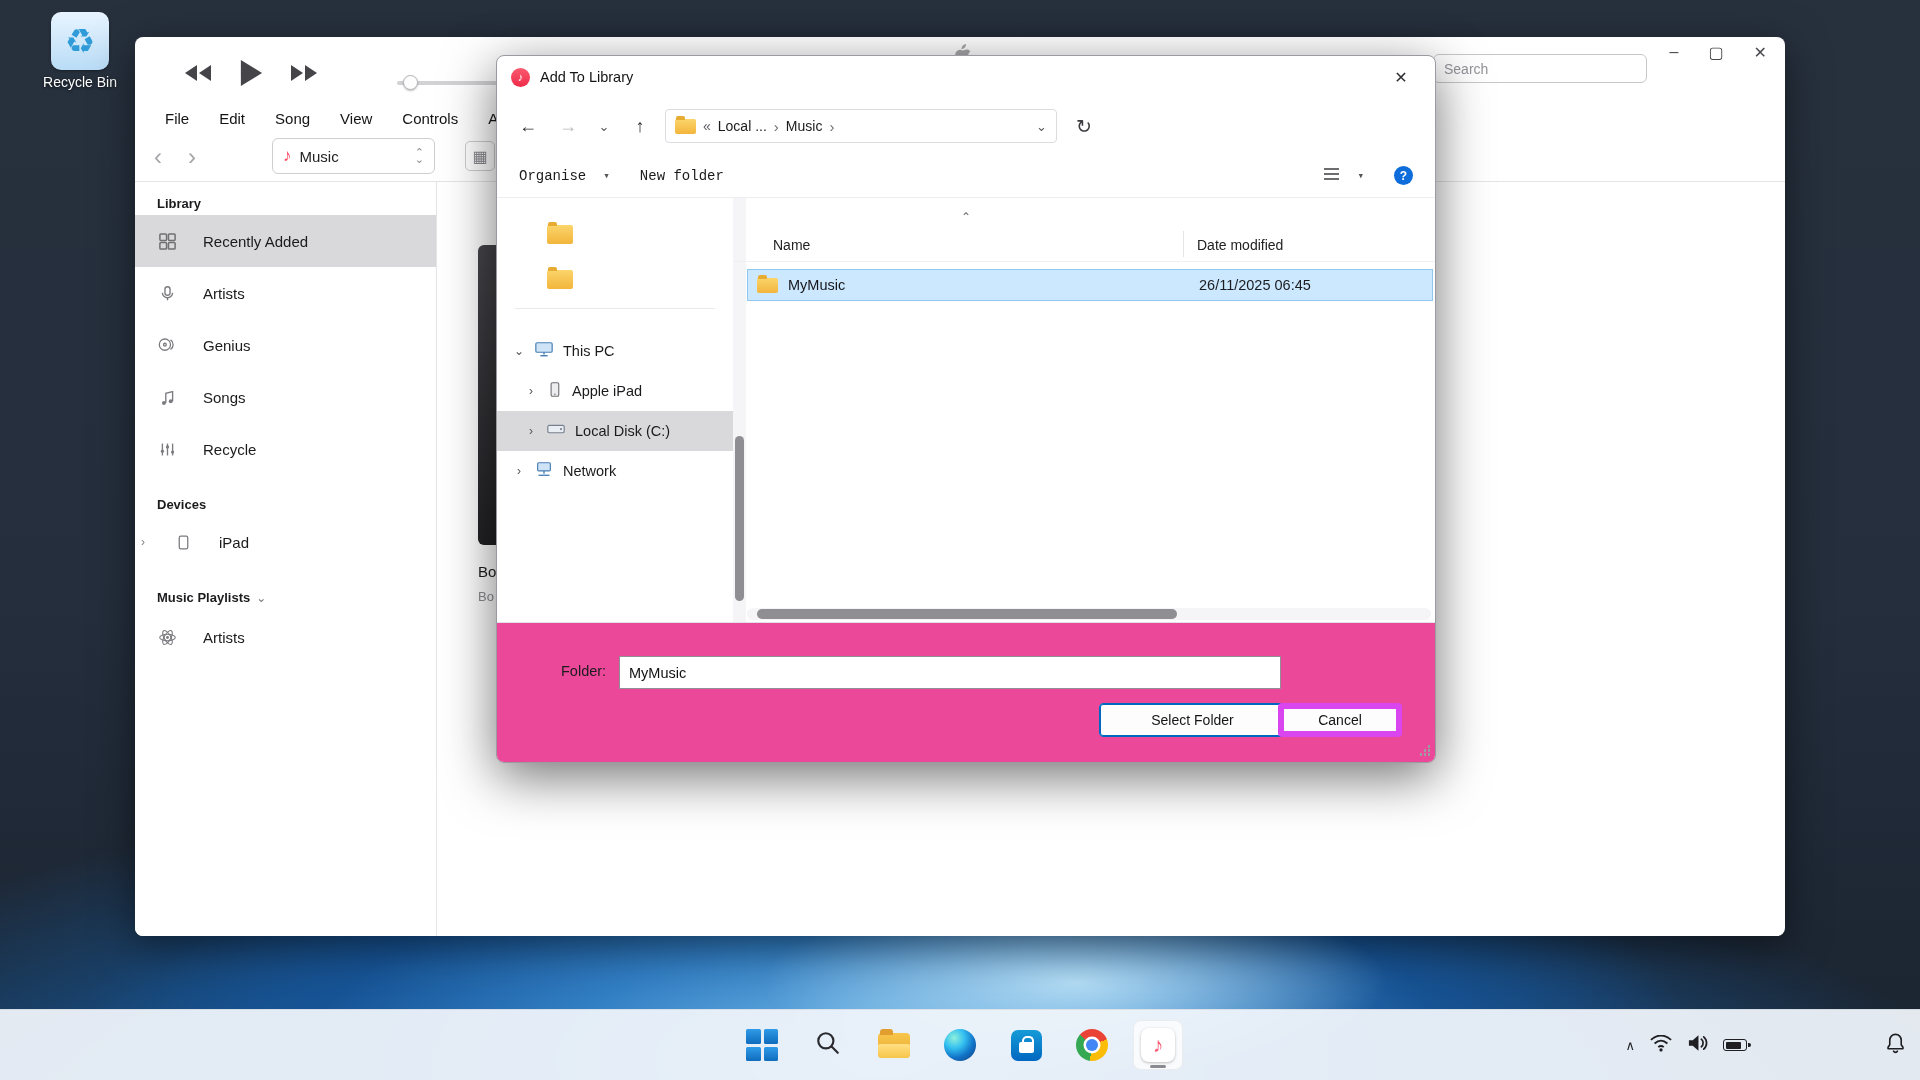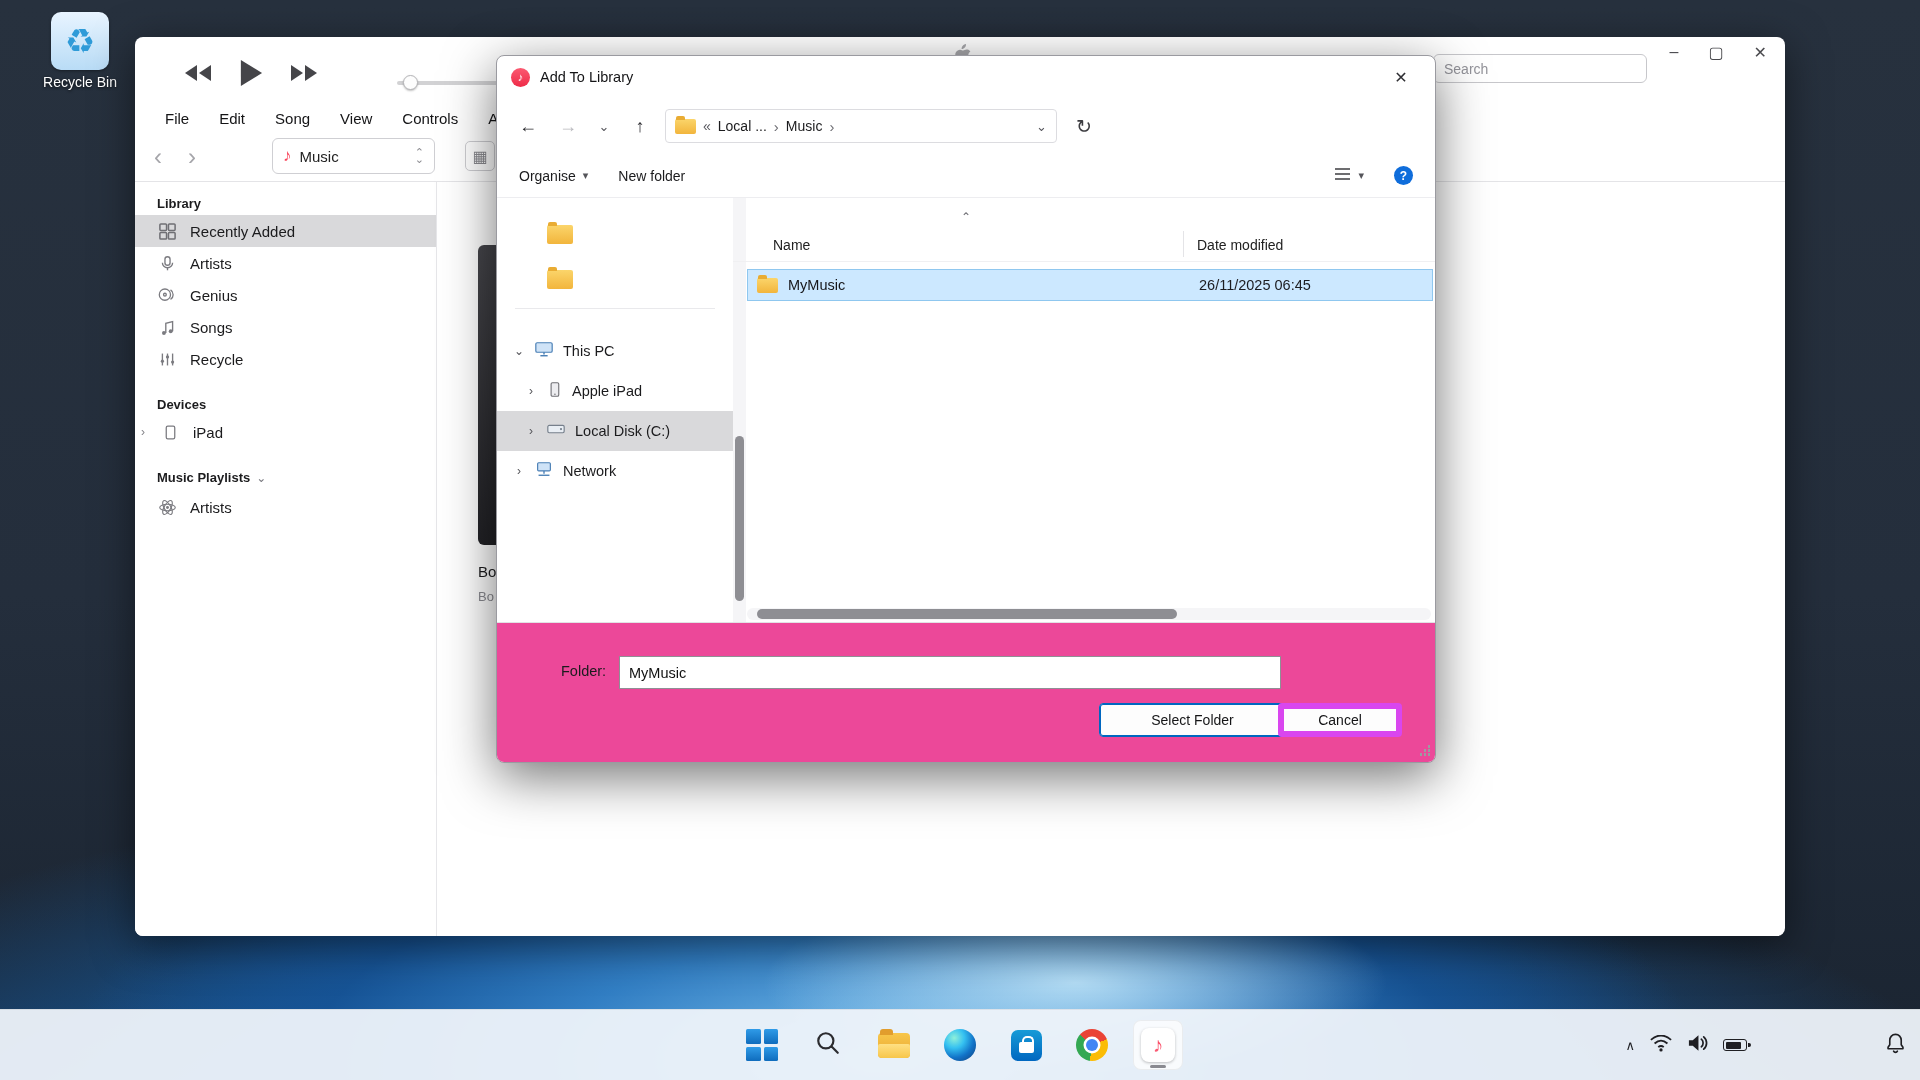--- a/index.html
+++ b/index.html
@@ -48,21 +48,21 @@
   .it-selector { position:absolute; left:137px; top:1px; width:163px; height:36px; border:1px solid #cfcfd3; border-radius:6px; display:flex; align-items:center; padding:0 10px; gap:8px; }
   .it-selector .note { color:#f9465c; font-size:17px; }
   .it-selector .lbl { flex:1; font-size:15px; color:#222; }
   .it-selector .stack { display:flex; flex-direction:column; line-height:7px; font-size:11px; color:#8b8b90; }
   .it-gridbtn { position:absolute; left:330px; top:4px; width:30px; height:30px; border:1px solid #cdcdd1; border-radius:5px; display:flex; align-items:center; justify-content:center; color:#8b8b90; font-size:16px; }
   .it-navsep { position:absolute; left:0; top:144px; width:100%; height:1px; background:#e4e4e7; }
 
   .it-sidebar { position:absolute; left:0; top:145px; width:302px; bottom:0; border-right:1px solid #e6e6e9; background:#fff; }
   .sb-header { margin:14px 0 4px 22px; font-size:13px; font-weight:bold; color:#1c1c1e; display:flex; align-items:center; gap:6px; }
   .sb-header .hchev { font-size:12px; color:#7a7a80; font-weight:normal; }
-  .sb-item { height:32px; display:flex; align-items:center; gap:13px; padding-left:22px; font-size:15px; color:#1b1b1d; cursor:default; }
+  .sb-item { height:52px; display:flex; align-items:center; gap:26px; padding-left:22px; font-size:15px; color:#1b1b1d; cursor:default; }
   .sb-item.selected { background:#d9d9db; }
   .sb-item .exp { width:10px; margin-left:-16px; margin-right:-4px; color:#85858a; font-size:12px; }
   .sb-ico { width:20px; display:flex; justify-content:center; }
 
   .it-album { position:absolute; left:343px; top:208px; width:232px; height:300px; border-radius:6px;
     background:linear-gradient(135deg,#46464b 0%, #232327 55%, #101013 100%); }
   .it-album-title { position:absolute; left:343px; top:526px; font-size:15px; color:#1c1c1e; }
   .it-album-sub   { position:absolute; left:343px; top:552px; font-size:13px; color:#8a8a90; }
 
   
@@ -84,21 +84,21 @@
   .crumb-box { flex:1; max-width:392px; height:34px; border:1px solid #dcdce0; border-radius:4px; display:flex; align-items:center; padding:0 9px; gap:7px; font-size:14px; color:#1c1c1e; background:#fff; }
   .crumb-box .sep { color:#6e6e74; font-size:15px; }
   .crumb-box .ovf { color:#5a5a60; }
   .crumb-box .cdrop { margin-left:auto; color:#56565c; font-size:13px; }
   .refresh-btn { width:34px; height:34px; display:flex; align-items:center; justify-content:center; font-size:19px; color:#3c3c40; }
   .dlg-search { width:300px; height:34px; border:1px solid #dcdce0; border-radius:4px; display:flex; align-items:center; padding:0 10px; }
   .dlg-search input { border:0; outline:0; flex:1; font-size:14px; color:#333; font-family:inherit; background:transparent; }
   .dlg-search input::placeholder { color:#8b8b92; }
 
   .dlg-cmdbar { height:44px; display:flex; align-items:center; padding:0 22px; gap:30px; border-bottom:1px solid #ededf0; font-size:14px; color:#1b1b1d; }
-  .cmd { display:flex; align-items:center; gap:7px; cursor:default; }
+  .cmd { display:flex; align-items:center; gap:17px; cursor:default;font-family:Liberation Mono, monospace; }
   .cmd .caret { font-size:11px; color:#55555a; }
   .cmd-spacer { flex:1; }
   .help-btn { width:19px; height:19px; border-radius:50%; background:#0f6ddb; color:#fff; font-size:12px; font-weight:bold; display:flex; align-items:center; justify-content:center; }
 
   .dlg-body { flex:1; display:flex; position:relative; min-height:0; }
   .tree { width:236px; padding-top:14px; position:relative; }
   .tree-pin { height:45px; display:flex; align-items:center; padding-left:50px; }
   .tree-div { height:1px; background:#e9e9ec; margin:6px 18px 22px 18px; }
   .tree-row { height:40px; display:flex; align-items:center; gap:9px; padding-left:16px; font-size:14.5px; color:#1b1b1d; cursor:default; }
   .tree-row.child { padding-left:28px; }

